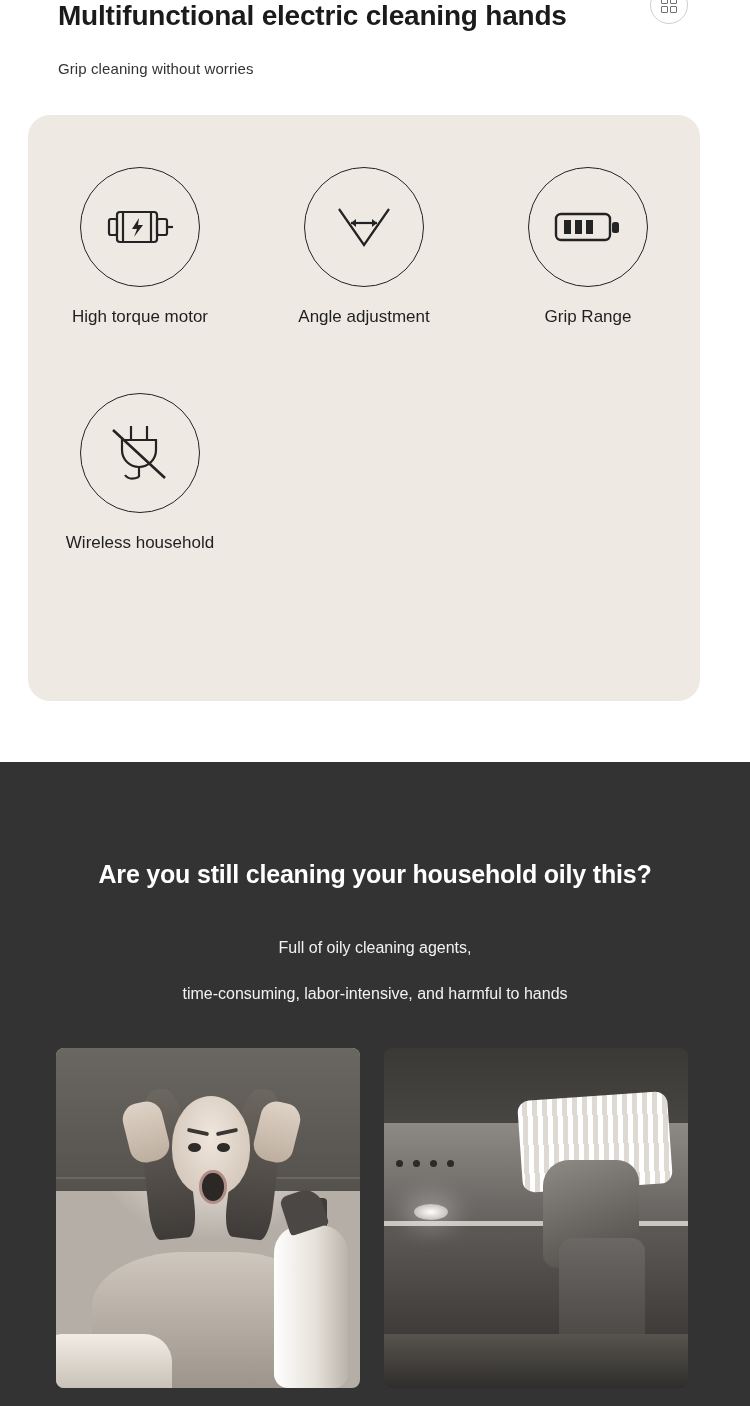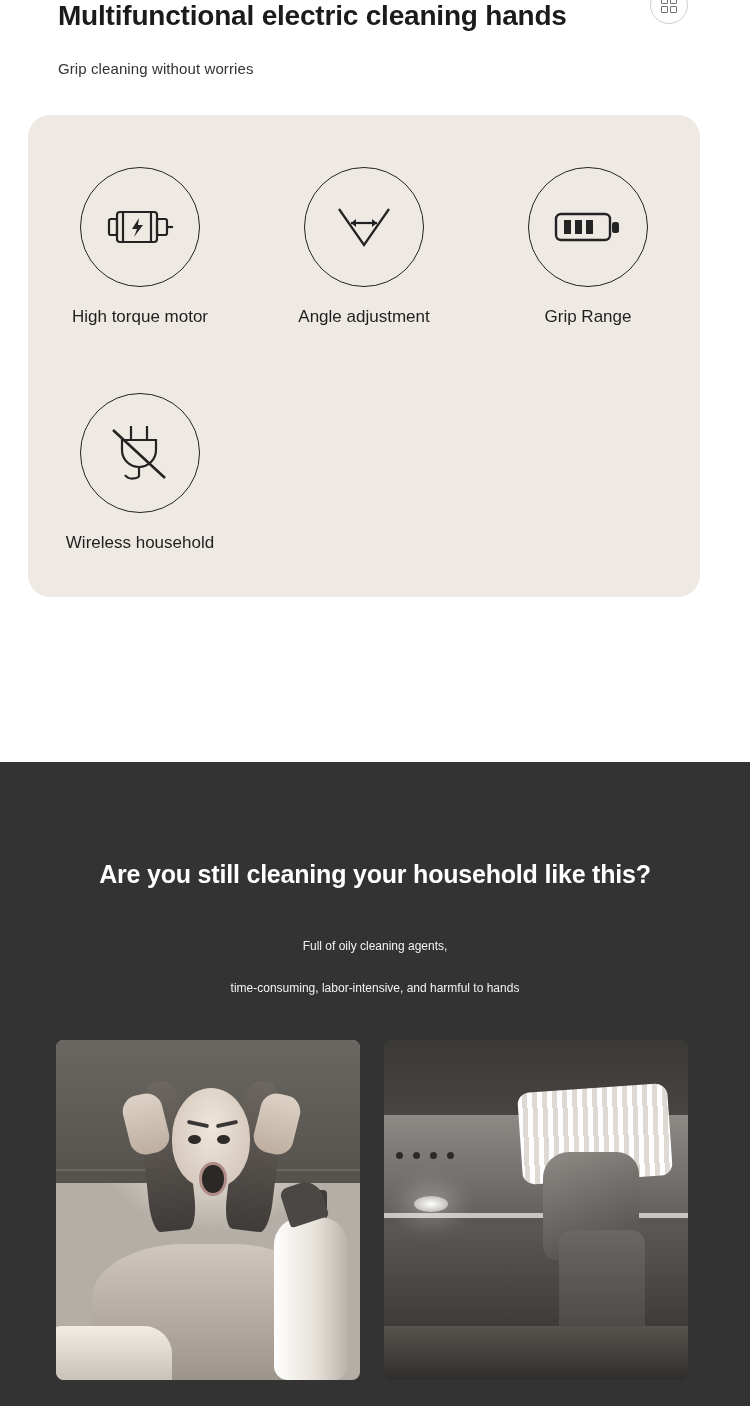--- a/index.html
+++ b/index.html
@@ -61,21 +61,21 @@
     color: #333333;
     padding: 26px 0 0 58px;
     letter-spacing: 0.1px;
   }
 
   
   .feature-card {
     margin: 38px 50px 0 28px;
     background: #efe9e3;
     border-radius: 22px;
-    height: 482px;
+    height: 586px;
     padding: 52px 0 0 0;
   }
   .feature-grid {
     display: grid;
     grid-template-columns: repeat(3, 1fr);
     row-gap: 66px;
   }
   .feature {
     display: flex;
     flex-direction: column;
@@ -107,21 +107,21 @@
   }
   .dark-title {
     color: #ffffff;
     font-size: 25px;
     font-weight: bold;
     text-align: center;
     letter-spacing: -0.2px;
   }
   .dark-line {
     color: #f2f2f2;
-    font-size: 12px;
+    font-size: 16px;
     text-align: center;
   }
   .dark-line.first { margin-top: 50px; }
   .dark-line.second { margin-top: 28px; }
 
   .photo-row {
     display: flex;
     gap: 24px;
     padding: 45px 56px 0 56px;
   }
@@ -326,21 +326,21 @@
         </div>
         <div class="feature-label">Wireless household</div>
       </div>
 
 
     </div>
   </div>
 </div>
 
 <div class="dark-section">
-  <div class="dark-title">Are you still cleaning your household like this?</div>
+  <div class="dark-title">Are you still cleaning your household oily this?</div>
   <div class="dark-line first">Full of oily cleaning agents,</div>
   <div class="dark-line second">time-consuming, labor-intensive, and harmful to hands</div>
 
   <div class="photo-row">
     <div class="photo ph1">
       <div class="sofa"></div>
       <div class="wallline"></div>
       <div class="hair-l"></div>
       <div class="hair-r"></div>
       <div class="face"></div>

